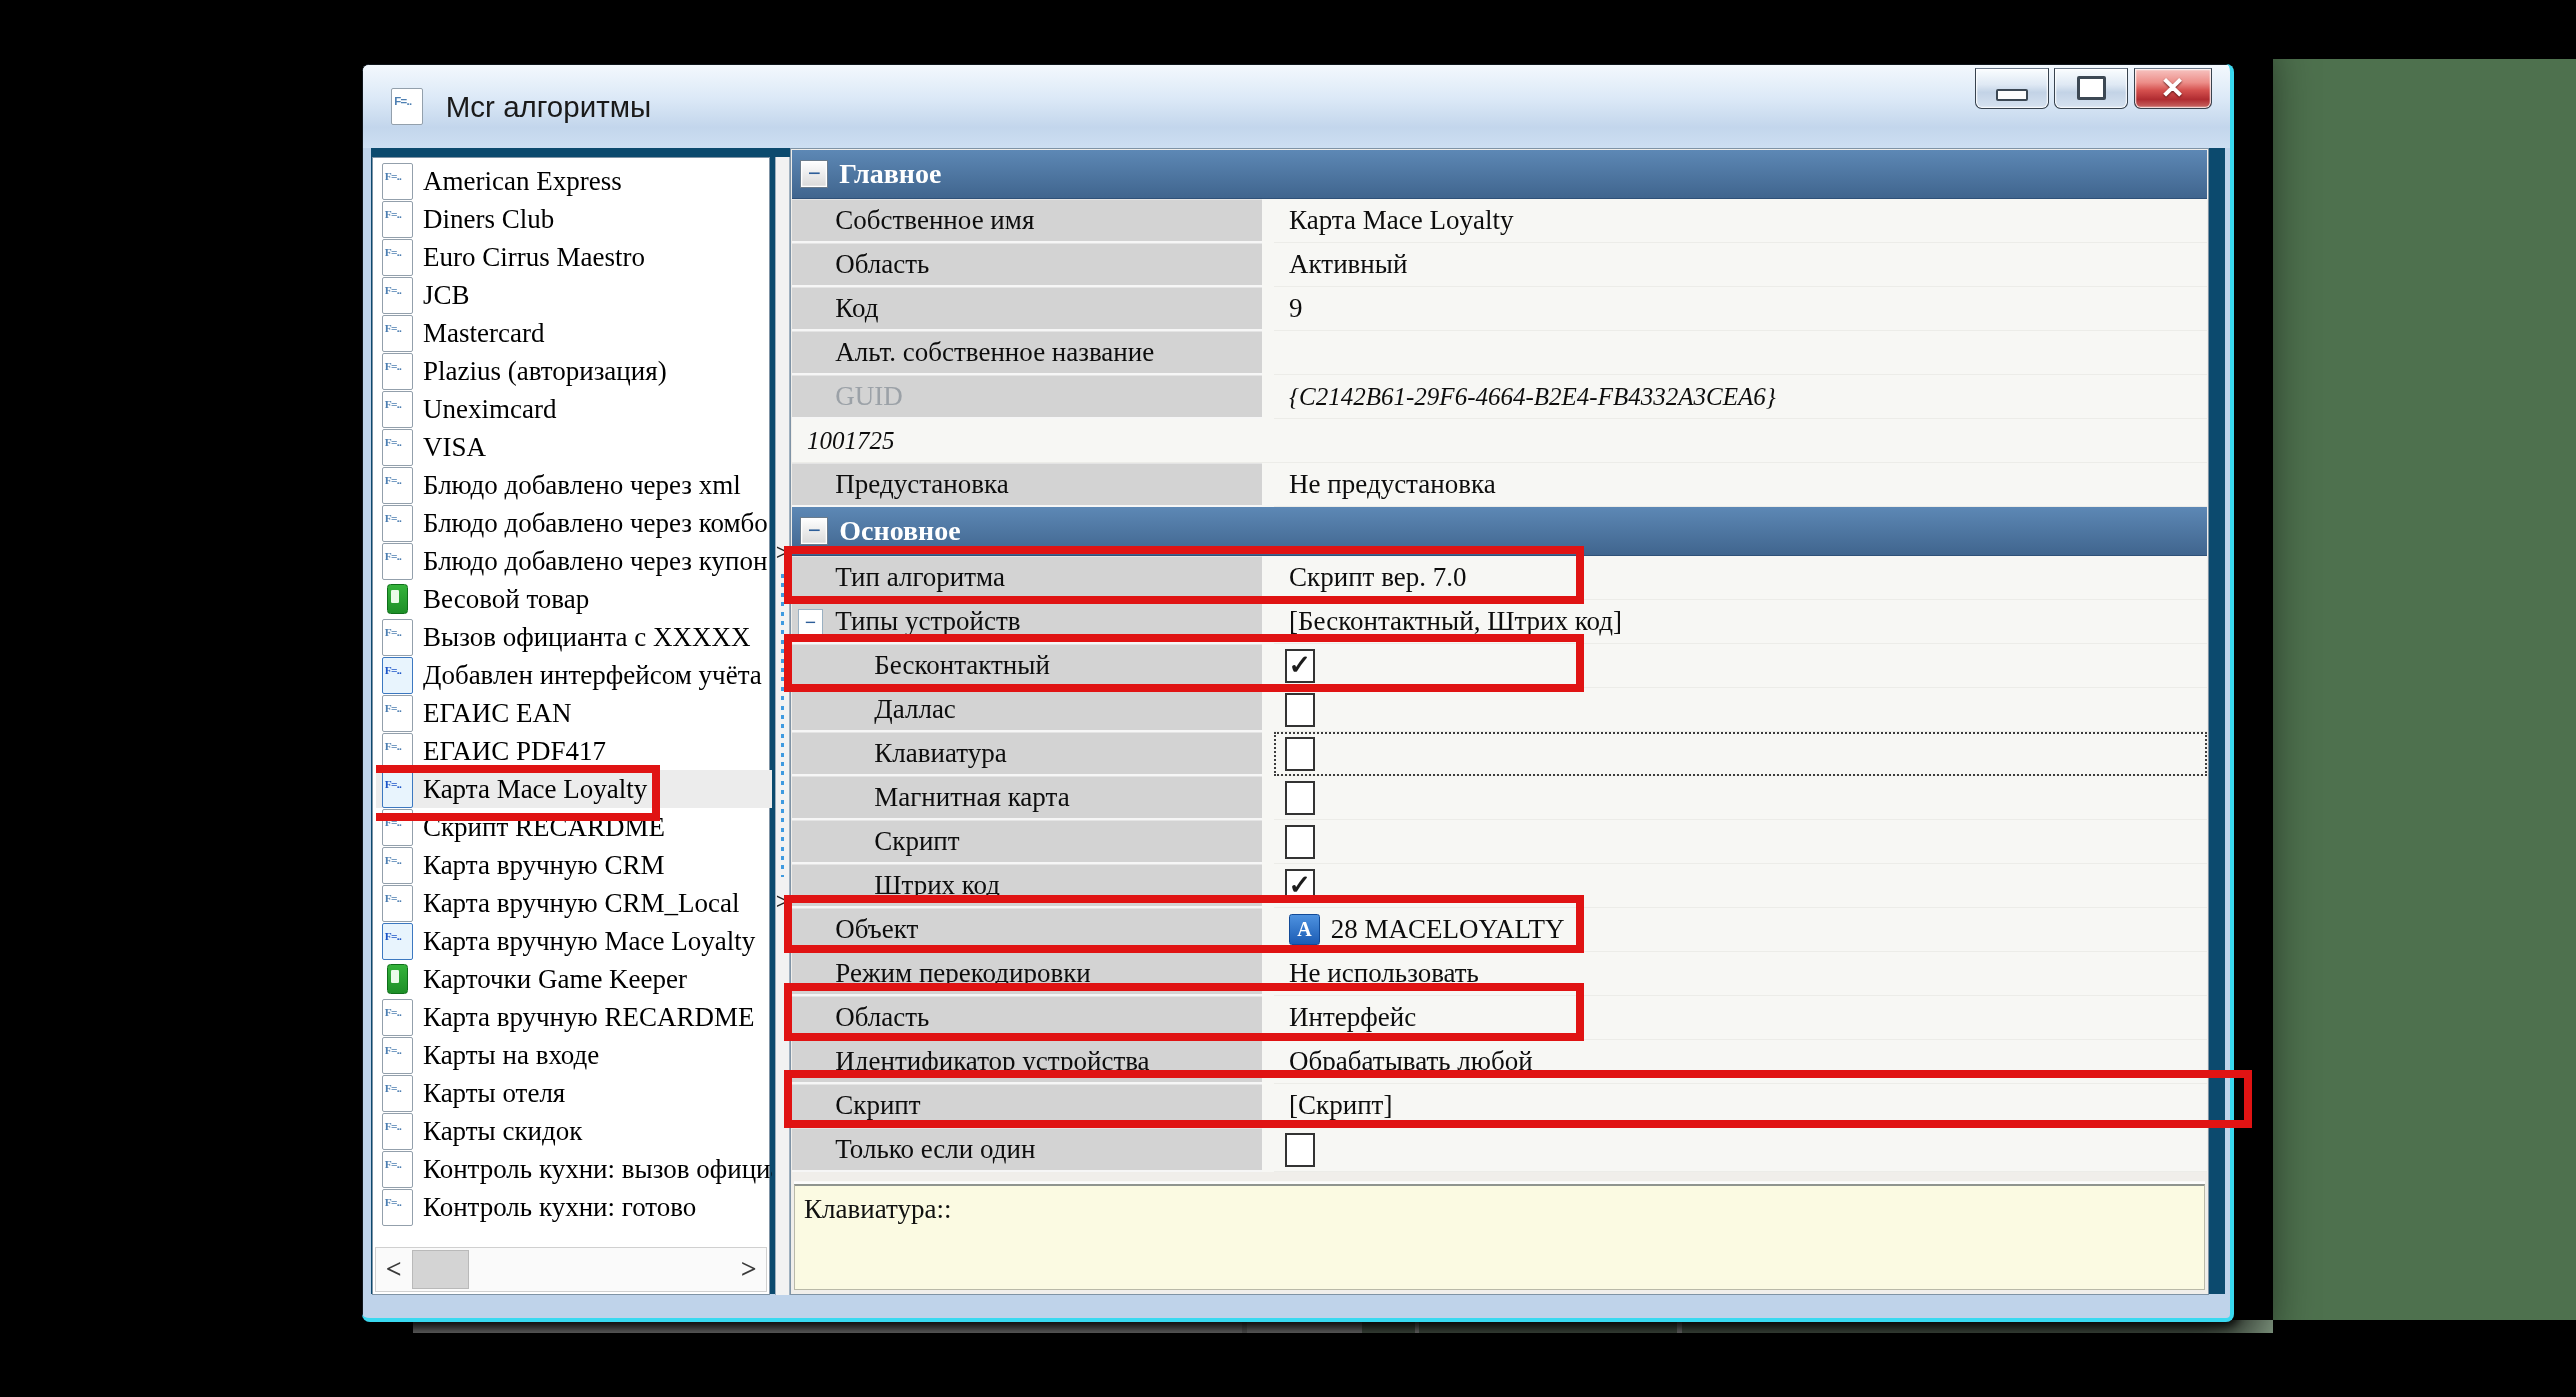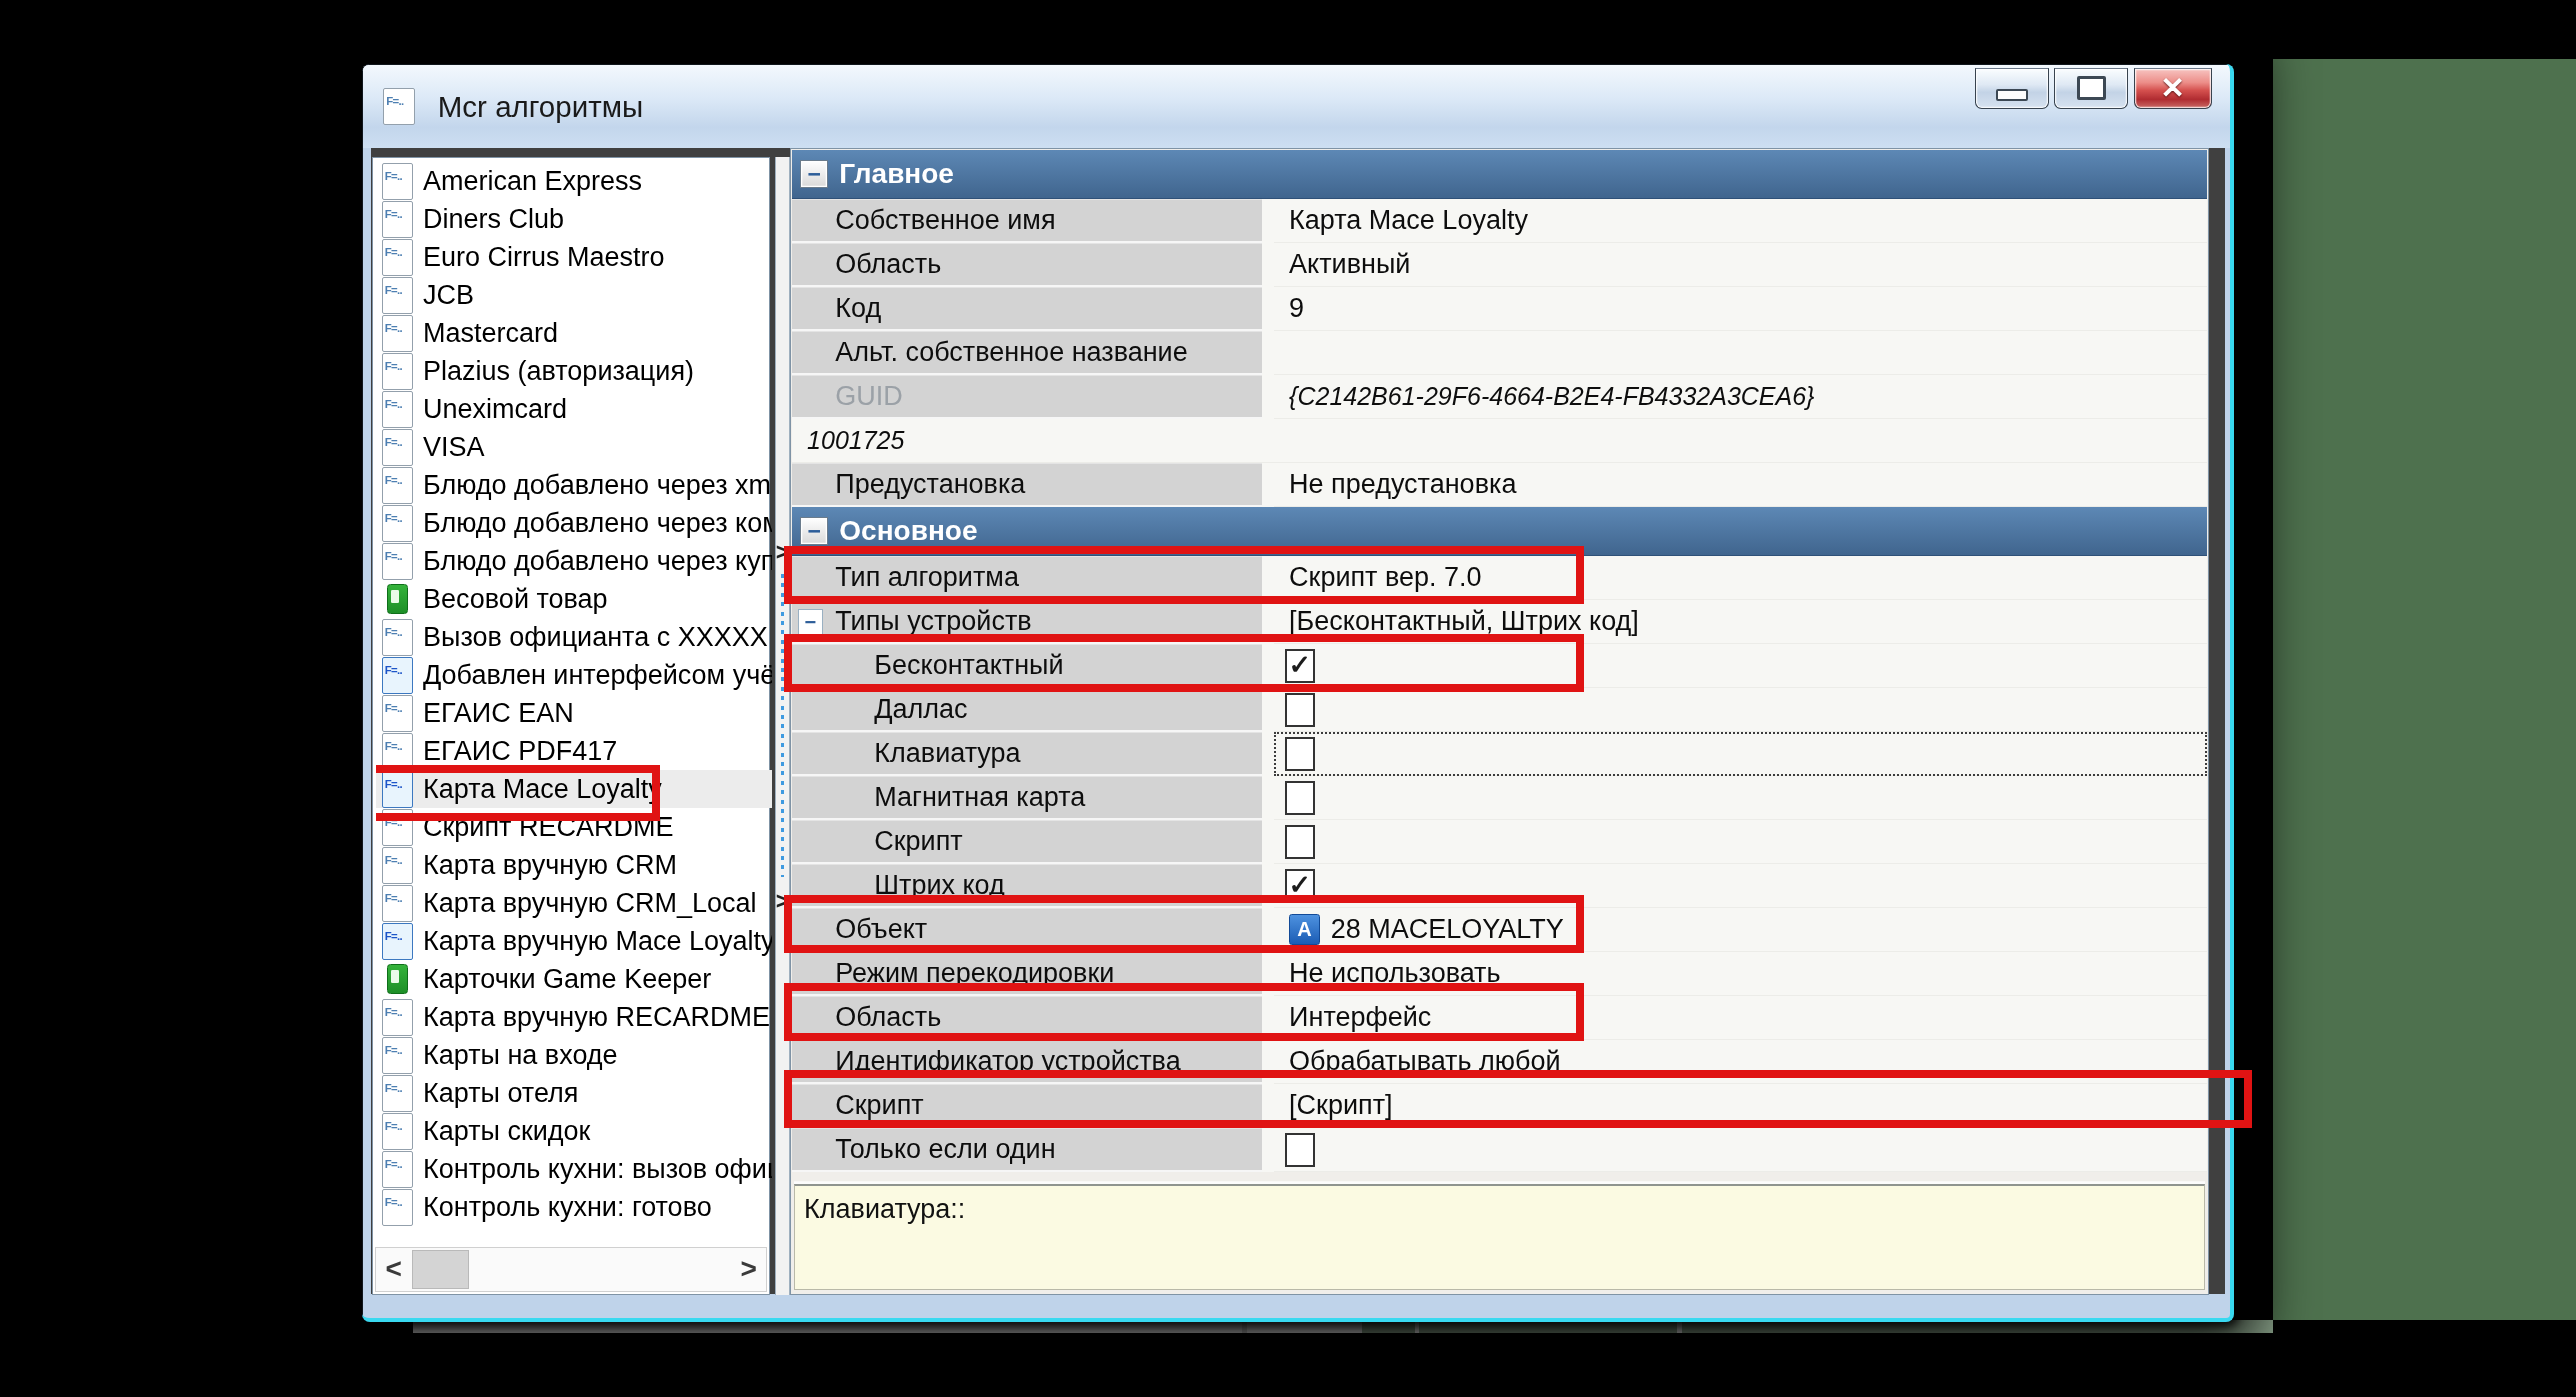--- a/index.html
+++ b/index.html
@@ -13,32 +13,32 @@
       #8ca58c 949px 1002px,#f4f4f4 1002px 1006px,#8ca58c 1006px 1264px,#f4f4f4 1264px 1269px,#8ca58c 1269px 1860px);}
 
   
   .window{position:absolute;left:362px;top:64px;width:1872px;height:1258px;
     background:#bfd3ea;border:1.3px solid #10161c;border-radius:6.7px;box-sizing:border-box;
     box-shadow:0 0 54px 24px rgba(0,0,0,.92), 0 0 9.4px 3.4px rgba(0,0,0,.85);}
   .window::after{content:"";position:absolute;inset:-1.3px;border-right:4px solid #39d9f0;
     border-bottom:4px solid #39d9f0;border-radius:8px;pointer-events:none;}
   .titlebar{position:absolute;left:0;top:0;right:0;height:83px;border-radius:5.4px 5.4px 0 0;
     background:linear-gradient(180deg,#f3f8fd 0%,#dce9f7 40%,#c3d6ec 75%,#cddff2 100%);
-    display:flex;align-items:center;padding-left:20px;box-sizing:border-box;}
+    display:flex;align-items:center;padding-left:28px;box-sizing:border-box;}
   .title-text{font-size:29.5px;color:#1a1a1a;margin-left:14.8px;}
   .win-buttons{position:absolute;top:2.7px;right:21.5px;display:flex;gap:5.4px;}
   .btn{width:72px;height:39px;border:1.3px solid #38434f;border-top:0.7px solid #6b7889;
     border-radius:0 0 6.7px 6.7px;background:linear-gradient(#fafdff,#dfe9f4 40%,#c3d3e6 60%,#d6e2f0);
     box-shadow:inset 0 0 0 1.3px rgba(255,255,255,.75);display:flex;align-items:center;justify-content:center;}
   .btn-close{width:76px;background:linear-gradient(#f7c4c1,#ec8d88 35%,#d4504e 55%,#b02c31 78%,#c96a66);}
   .glyph-min{width:28px;height:8px;background:#fdfdfd;border:2px solid #3c4854;border-radius:2px;margin-top:13.4px;}
   .glyph-max{width:23px;height:17.4px;background:#fff;border:3.4px solid #3c4854;border-radius:2px;}
   .glyph-close{color:#fff;font-size:29.5px;font-weight:800;text-shadow:0 1.3px 2px rgba(60,5,8,.8);line-height:1;}
 
-  .client{position:absolute;left:8px;right:8px;top:83px;bottom:27px;background:#404040;}
+  .client{position:absolute;left:8px;right:8px;top:83px;bottom:27px;background:#0c4a6e;font-family:Liberation Serif, serif;}
 
   
   .list-panel{position:absolute;left:1.3px;top:9.4px;width:398px;height:1138px;background:#fff;
     border:1.3px solid #7f93a5;box-sizing:border-box;}
   .list{position:absolute;left:2.7px;right:2.7px;top:4px;bottom:51px;margin:0;padding:0;list-style:none;
     overflow:hidden;}
   .list-item{height:38px;display:flex;align-items:center;padding-left:4px;white-space:nowrap;overflow:hidden;}
   .list-item.selected{background:#ececec;}
   .li-label{font-size:27px;color:#000;}
   .icon{width:35px;flex:none;display:flex;align-items:center;justify-content:center;margin-right:8px;}

